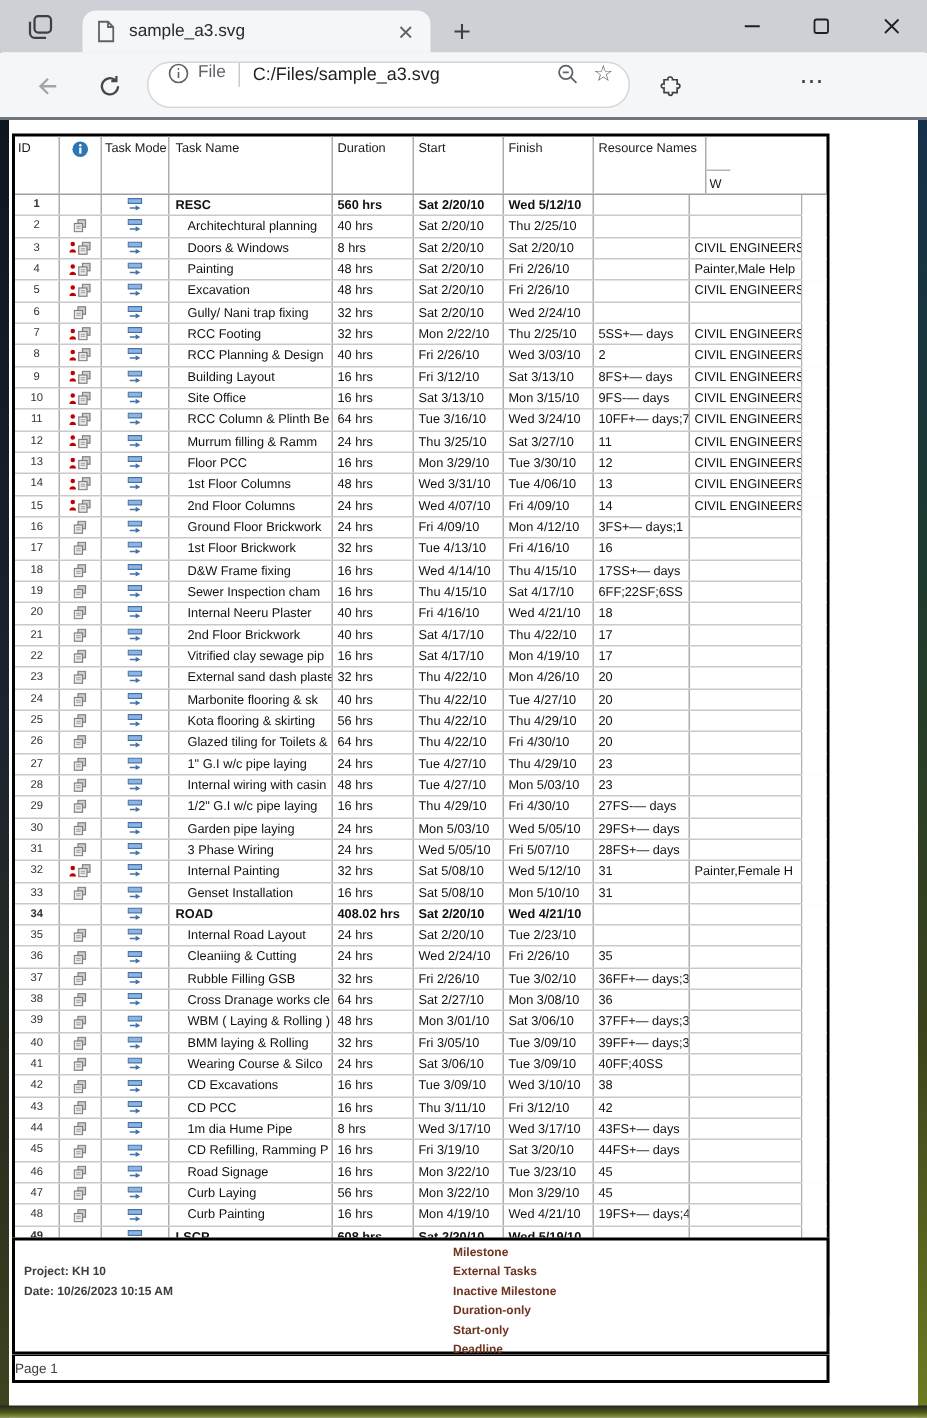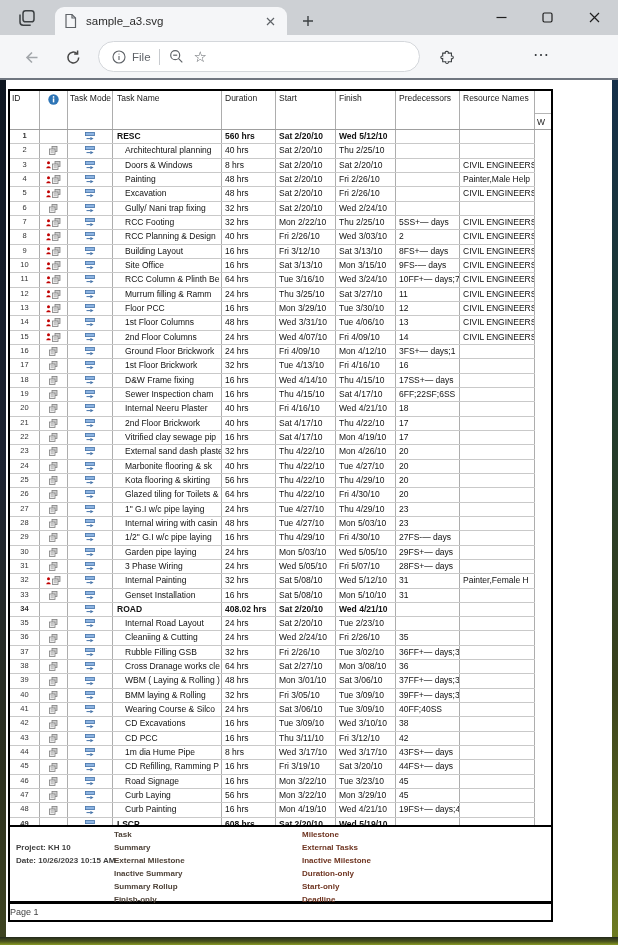--- a/index.html
+++ b/index.html
@@ -12,21 +12,21 @@
        border-radius:9px 9px 0 0;display:flex;align-items:center;padding:0 8px;box-sizing:border-box;}
   .tab-title{font-size:11.5px;color:#2b2b2b;margin-left:8px;flex:1;white-space:nowrap;overflow:hidden;}
   .tab-close{width:18px;height:18px;display:flex;align-items:center;justify-content:center;border-radius:4px;}
   .newtab{position:absolute;left:297px;top:10px;width:22px;height:22px;display:flex;align-items:center;justify-content:center;}
   .wctrl{position:absolute;right:0;top:0;height:35px;width:140px;display:flex;}
   .wctrl>div{width:46.6px;height:35px;display:flex;align-items:center;justify-content:center;}
   
   .toolbar{position:absolute;left:0;top:35px;width:618px;height:43px;background:#f5f6f8;border-bottom:1px solid #c9ccd0;}
   .tb-ic{position:absolute;top:13px;width:18px;height:18px;display:flex;align-items:center;justify-content:center;}
   .omnibox{position:absolute;left:98px;top:6px;width:322px;height:31px;background:#fff;border:1px solid #d4d7db;
-           border-radius:16px;display:flex;align-items:center;box-sizing:border-box;padding:0 10px 0 13px;}
+           border-radius:16px;display:flex;align-items:flex-start;box-sizing:border-box;padding:0 10px 0 13px;}
   .omni-file{font-size:11.5px;color:#5f6368;margin:0 8px 0 6px;}
   .omni-sep{width:1px;height:16px;background:#c8cbcf;margin-right:9px;}
   .omni-url{font-size:12px;color:#1d1f23;flex:1;white-space:nowrap;overflow:hidden;}
   .omni-right{display:flex;align-items:center;gap:10px;}
   .star{font-size:15px;color:#5f6368;line-height:1;}
   .dots{font-size:16px;color:#3c4043;line-height:1;}
   .tb-sep{position:absolute;left:467px;top:49px;width:1px;height:16px;background:#c8cbcf;}
   .avatar{position:absolute;left:485px;top:44px;width:24px;height:24px;border-radius:50%;background:#c9ccd1;overflow:hidden;}
   .copilot{position:absolute;left:577px;top:45px;width:22px;height:22px;border-radius:50%;
            background:conic-gradient(from 210deg,#0b5fb8,#1e8fe0 22%,#35c5e8 45%,#19b89a 66%,#2e9ad6 84%,#0b5fb8);}
@@ -138,20 +138,21 @@
     <div class="omnibox">
       <span>
         <svg width="14" height="14" viewBox="0 0 14 14" fill="none" stroke="#5f6368" stroke-width="1.1">
           <circle cx="7" cy="7" r="6"></circle>
           <path d="M7 6 V10"></path>
             <circle cx="7" cy="4" r="0.6" fill="#5f6368" stroke="none"></circle>
         </svg>
       </span>
       <span class="omni-file">File</span>
       <span class="omni-sep"></span>
+      <span class="omni-url">C:/Files/sample_a3.svg</span>
       <span class="omni-right">
         <span>
           <svg width="15" height="15" viewBox="0 0 15 15" fill="none" stroke="#5f6368" stroke-width="1.2">
             <circle cx="6.2" cy="6.2" r="4.5"></circle>
               <path d="M9.6 9.6 L13.3 13.3"></path>
               <path d="M4.2 6.2 H8.2"></path>
           </svg>
         </span>
         <span class="star">☆</span>
       </span>
@@ -190,21 +191,20 @@
               <rect x="4.8" y="4.4" width="1.5" height="4" fill="#fff"></rect>
               <circle cx="5.55" cy="2.9" r="0.85" fill="#fff"></circle>
             </svg>
           </span>
         </div>
         <div class="c c-mode">Task Mode</div>
         <div class="c c-name">Task Name</div>
         <div class="c c-dur">Duration</div>
         <div class="c c-start">Start</div>
         <div class="c c-fin">Finish</div>
-        <div class="c c-pred">Predecessors</div>
         <div class="c c-res">Resource Names</div>
         <div class="c c-w">
           <div class="hw-top"></div>
           <div class="hw-lab">W</div>
         </div>
       </div>
       <div id="tbody">
           <div class="trow sum">
             <div class="c c-id">1</div>
             <div class="c c-ind"></div>
@@ -1488,28 +1488,20 @@
             <div class="c c-w"></div>
           </div>
         </div>
     </div>
 
     <div class="legend">
       <div class="proj">
         <div>Project: KH 10</div>
         <div>Date: 10/26/2023 10:15 AM</div>
       </div>
-      <div class="lg-col lg-1" id="lgc1">
-          <div>Task</div>
-          <div>Summary</div>
-          <div>External Milestone</div>
-          <div>Inactive Summary</div>
-          <div>Summary Rollup</div>
-          <div>Finish-only</div>
-        </div>
       <div class="lg-col lg-3" id="lgc3">
           <div>Milestone</div>
           <div>External Tasks</div>
           <div>Inactive Milestone</div>
           <div>Duration-only</div>
           <div>Start-only</div>
           <div>Deadline</div>
         </div>
     </div>
 

